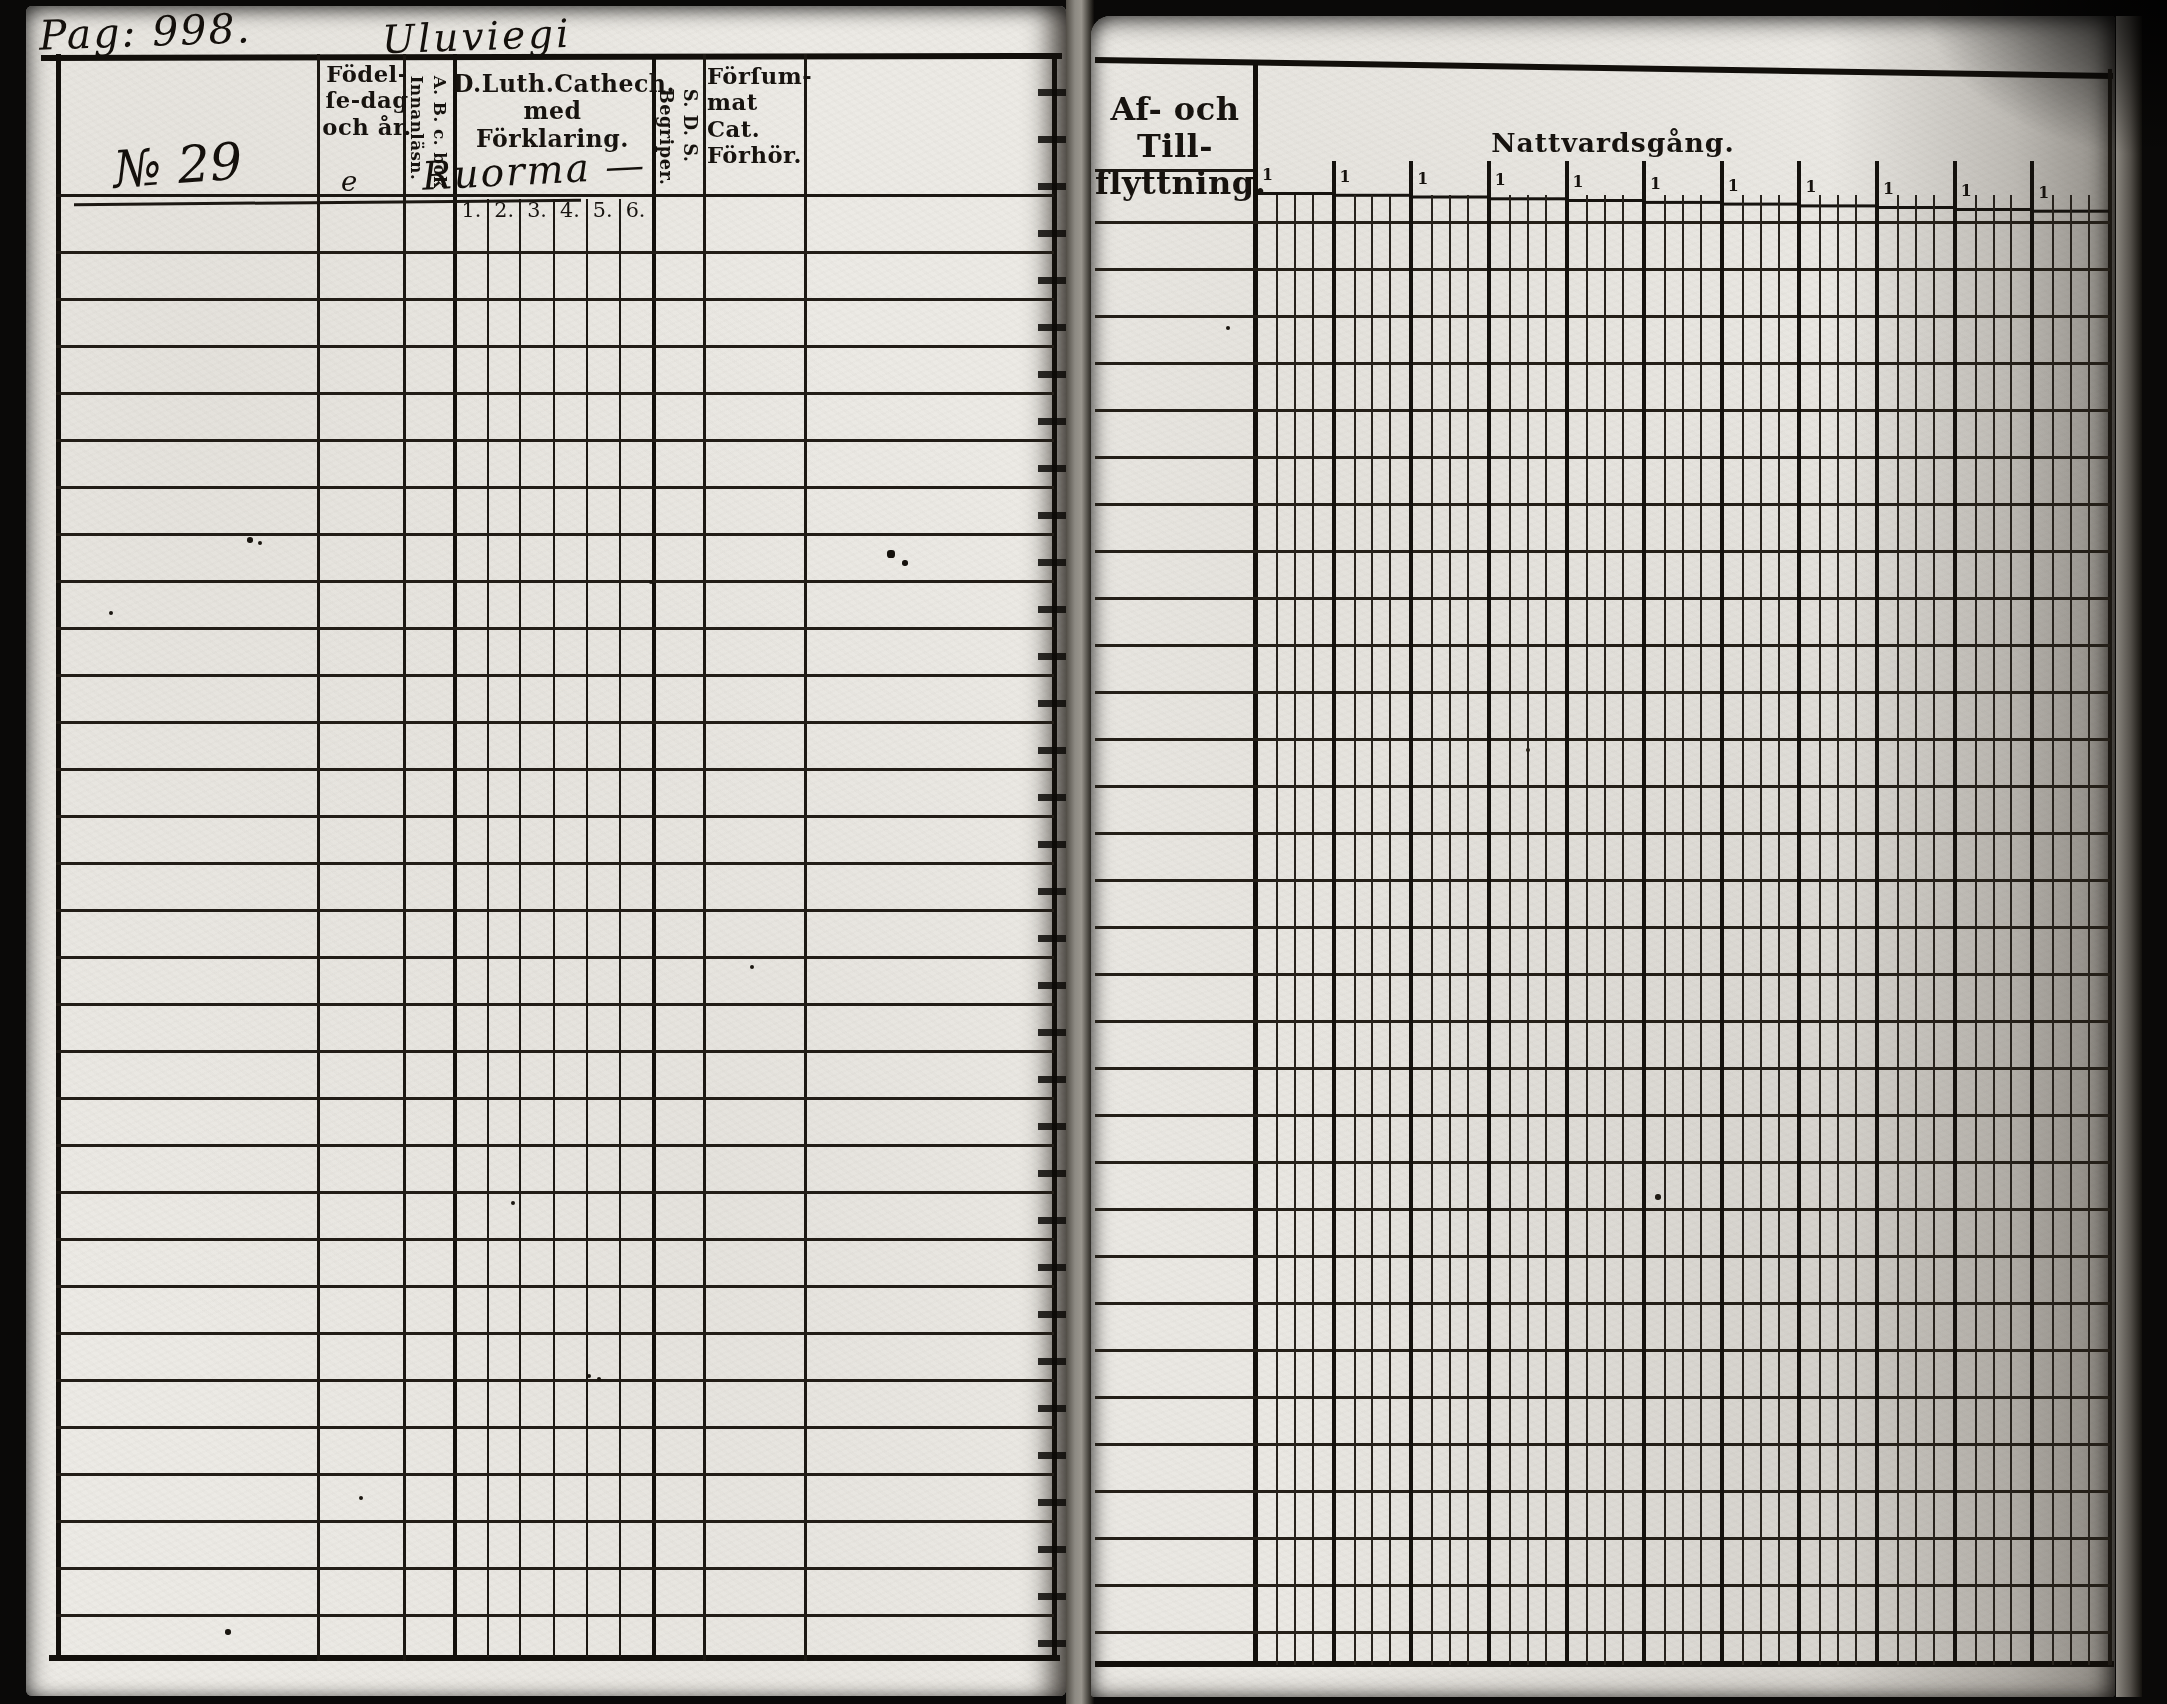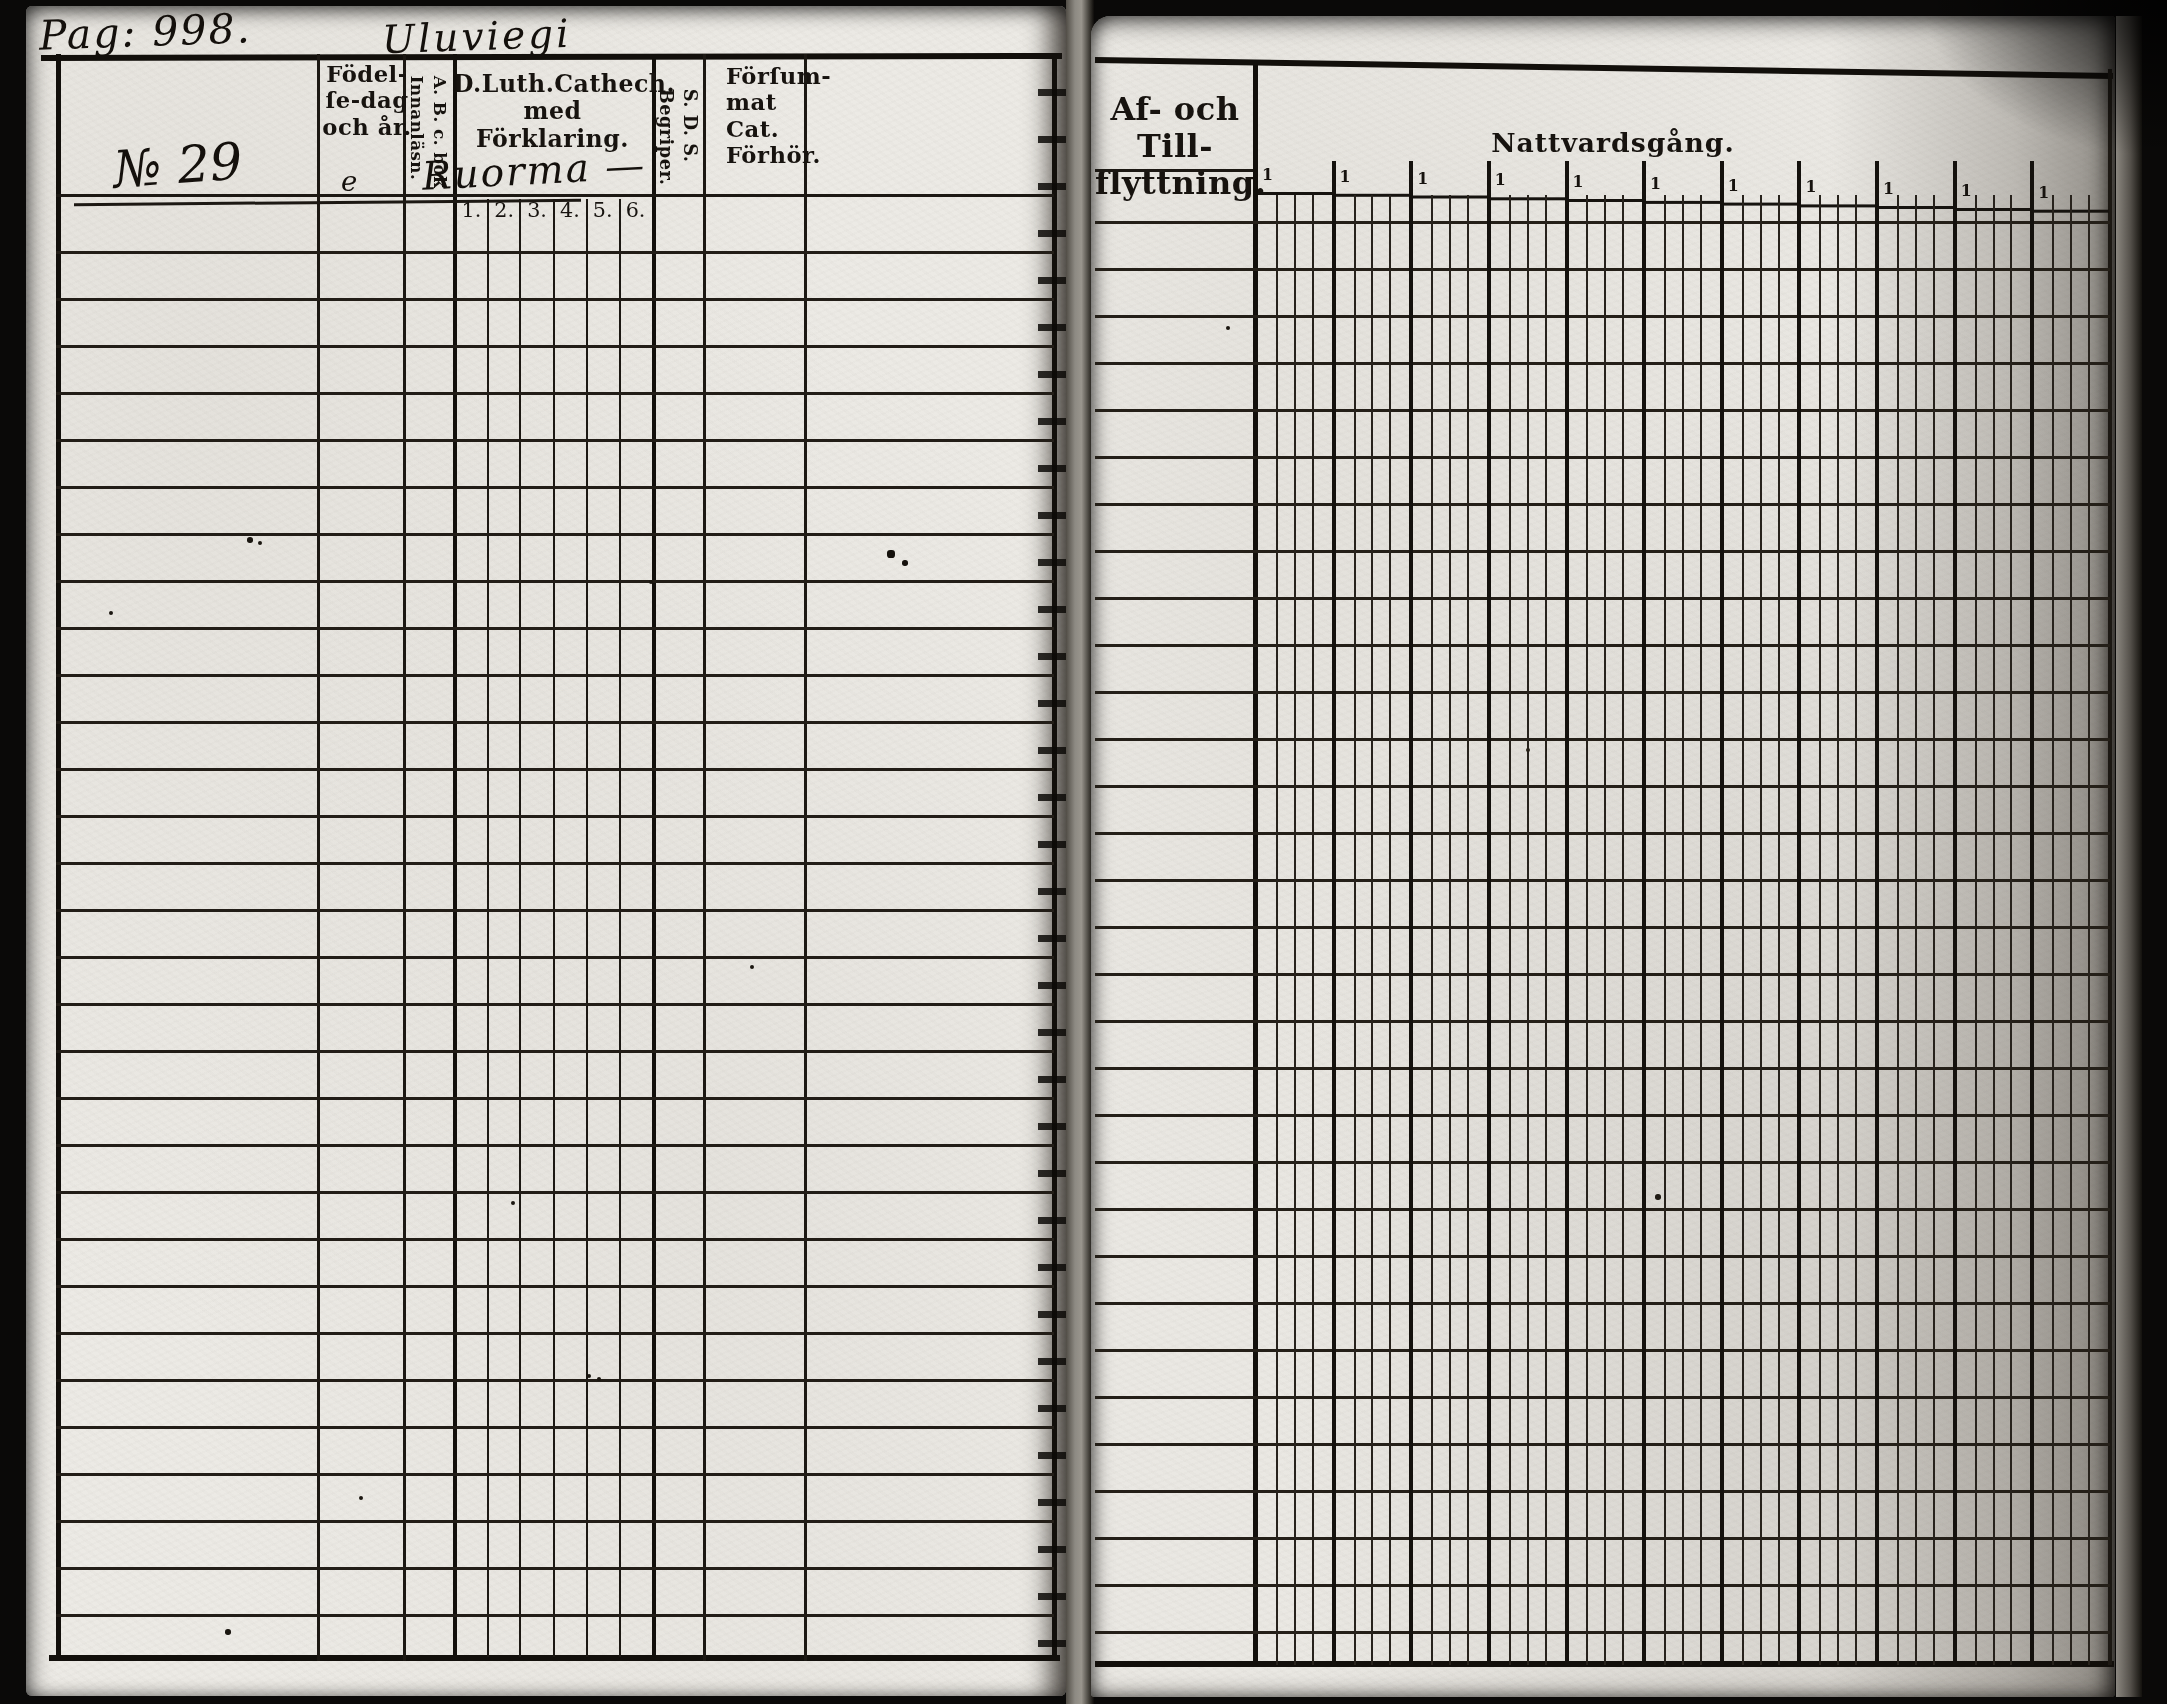--- a/index.html
+++ b/index.html
@@ -104,21 +104,21 @@
   <div class="vbox" style="left:403px;top:57px;width:50px;height:150px;">
     <span class="vt" style="font-size:16.7px;">A. B. c. bok
 Innanläsn.</span>
   </div>
   <div class="hdr" style="left:453px;top:71px;width:199px;font-size:23.6px;">D.Luth.Cathech.
 med Förklaring.</div>
   <div class="vbox" style="left:652px;top:57px;width:51px;height:160px;">
     <span class="vt" style="font-size:17.7px;">S. D. S.
 Begriper.</span>
   </div>
-  <div class="hdr" style="left:703px;top:63px;width:100px;font-size:22.7px;text-align:left;padding-left:23px;">Förſum-
+  <div class="hdr" style="left:703px;top:63px;width:100px;font-size:22.7px;text-align:left;padding-left:4px;">Förſum-
 mat Cat.
 Förhör.</div>
 
   <div class="subnums" style="left:455px;top:198px;width:197px;height:27.6px;">
     <span>1.</span>
     <span>2.</span>
     <span>3.</span>
     <span>4.</span>
     <span>5.</span>
     <span>6.</span>

